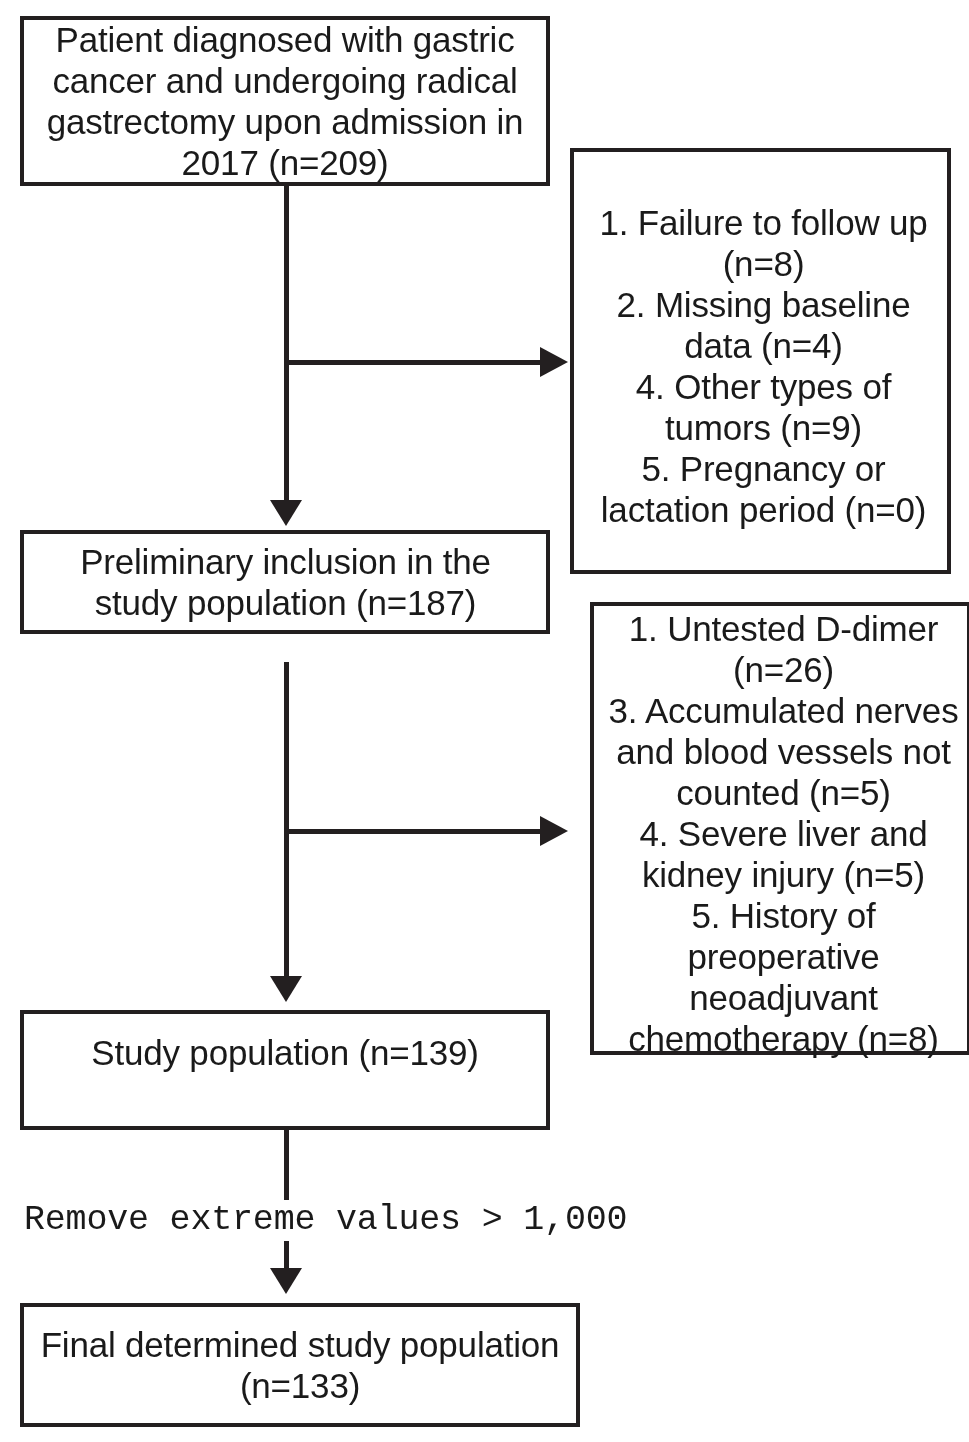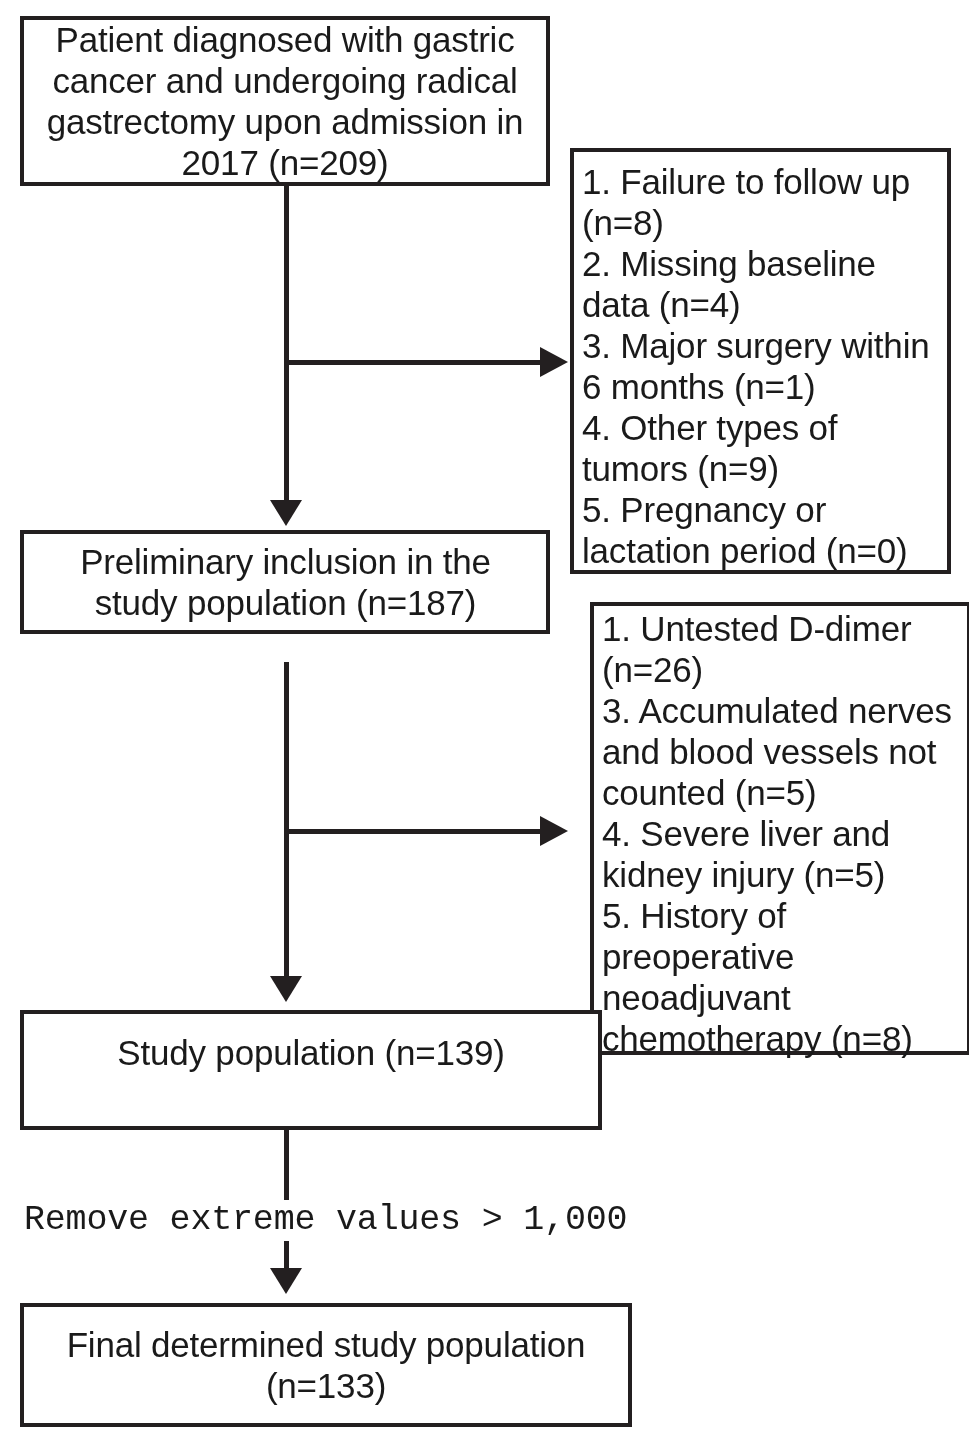--- a/index.html
+++ b/index.html
@@ -36,21 +36,21 @@
 
   .side-node {
     position: absolute;
     box-sizing: border-box;
     border: 4px solid #231f20;
     background: #ffffff;
     display: flex;
     flex-direction: column;
     justify-content: center;
     align-items: flex-start;
-    text-align: left;
+    text-align: center;
     font-size: 35px;
     line-height: 41px;
     letter-spacing: -0.2px;
     padding: 16px 2px 6px 8px;
   }
   .side-node .item {
     white-space: pre-line;
     width: 100%;
   }
 
@@ -104,21 +104,20 @@
 
   <div class="vline" style="left:284px; top:186px; width:5px; height:318px;"></div>
   <div class="arrow-down" style="left:270px; top:500px;"></div>
 
   <div class="hline" style="left:284px; top:360px; width:272px; height:5px;"></div>
   <div class="arrow-right" style="left:540px; top:347px;"></div>
 
   <div class="side-node" style="left:570px; top:148px; width:381px; height:426px;">
     <span class="item">1. Failure to follow up (n=8)</span>
     <span class="item">2. Missing baseline data (n=4)</span>
-    <span class="item">3. Major surgery within 6 months (n=1)</span>
     <span class="item">4. Other types of tumors (n=9)</span>
     <span class="item">5. Pregnancy or lactation period (n=0)</span>
   </div>
 
   <div class="node" style="left:20px; top:530px; width:530px; height:104px;padding-left:11px;">
     <span>Preliminary inclusion in the study population (n=187)</span>
   </div>
 
   <div class="vline" style="left:284px; top:662px; width:5px; height:318px;"></div>
   <div class="arrow-down" style="left:270px; top:976px;"></div>
@@ -126,28 +125,28 @@
   <div class="hline" style="left:284px; top:829px; width:272px; height:5px;"></div>
   <div class="arrow-right" style="left:540px; top:816px;"></div>
 
   <div class="side-node" style="left:590px; top:602px; width:381px; height:453px;">
     <span class="item">1. Untested D-dimer (n=26)</span>
     <span class="item">3. Accumulated nerves and blood vessels not counted (n=5)</span>
     <span class="item">4. Severe liver and kidney injury (n=5)</span>
     <span class="item">5. History of preoperative neoadjuvant chemotherapy (n=8)</span>
   </div>
 
-  <div class="node" style="left:20px; top:1010px; width:582px; height:120px; align-items:flex-start; padding-top:18px;">
+  <div class="node" style="left:20px; top:1010px; width:530px; height:120px; align-items:flex-start; padding-top:18px;">
     <span>Study population (n=139)</span>
   </div>
 
   <div class="vline" style="left:284px; top:1130px; width:5px; height:142px;"></div>
   <div class="arrow-down" style="left:270px; top:1268px;"></div>
 
   <div class="edge-label" style="left:22px; top:1200px;font-family:Liberation Mono, monospace;">
     <span>Remove extreme values &gt; 1,000</span>
   </div>
 
-  <div class="node" style="left:20px; top:1303px; width:612px; height:124px;align-items:center;">
+  <div class="node" style="left:20px; top:1303px; width:560px; height:124px;align-items:center;">
     <span>Final determined study population (n=133)</span>
   </div>
 
 </div>
 
 </body></html>

